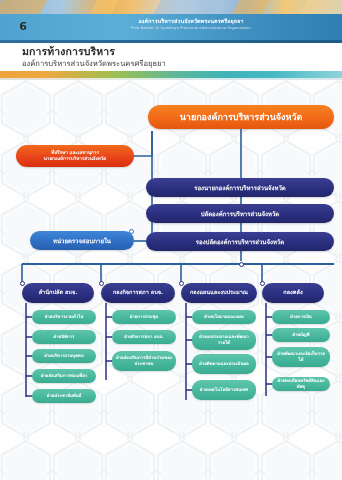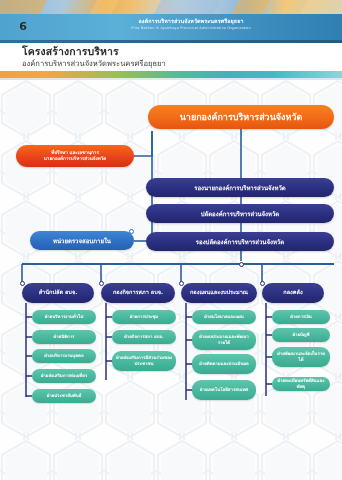--- a/index.html
+++ b/index.html
@@ -115,21 +115,21 @@
   <div class="streak s5"></div>
 </div>
 
 <div id="headerbar"></div>
 <div id="pagenum">6</div>
 <div id="org-th">องค์การบริหารส่วนจังหวัดพระนครศรีอยุธยา</div>
 <div id="org-en">Phra Nakhon Si Ayutthaya Provincial Administrative Organization</div>
 <div id="banner-under"></div>
 
 <div id="titlewrap"></div>
-<div id="title">โครงสร้างการบริหาร</div>
+<div id="title">มการท้างการบริหาร</div>
 <div id="subtitle">องค์การบริหารส่วนจังหวัดพระนครศรีอยุธยา</div>
 <div id="ribbon"></div>
 <div id="ribbon2"></div>
 
 <div id="hexbg">
   <svg width="342" height="400" viewBox="0 0 342 400" aria-hidden="true">
     <defs>
       <pattern id="hexpat" width="52" height="60" patternUnits="userSpaceOnUse">
         <g fill="none" stroke="#e7ecf0" stroke-width="2.2">
           <polygon points="26,1 50,15 50,43 26,57 2,43 2,15"></polygon>

